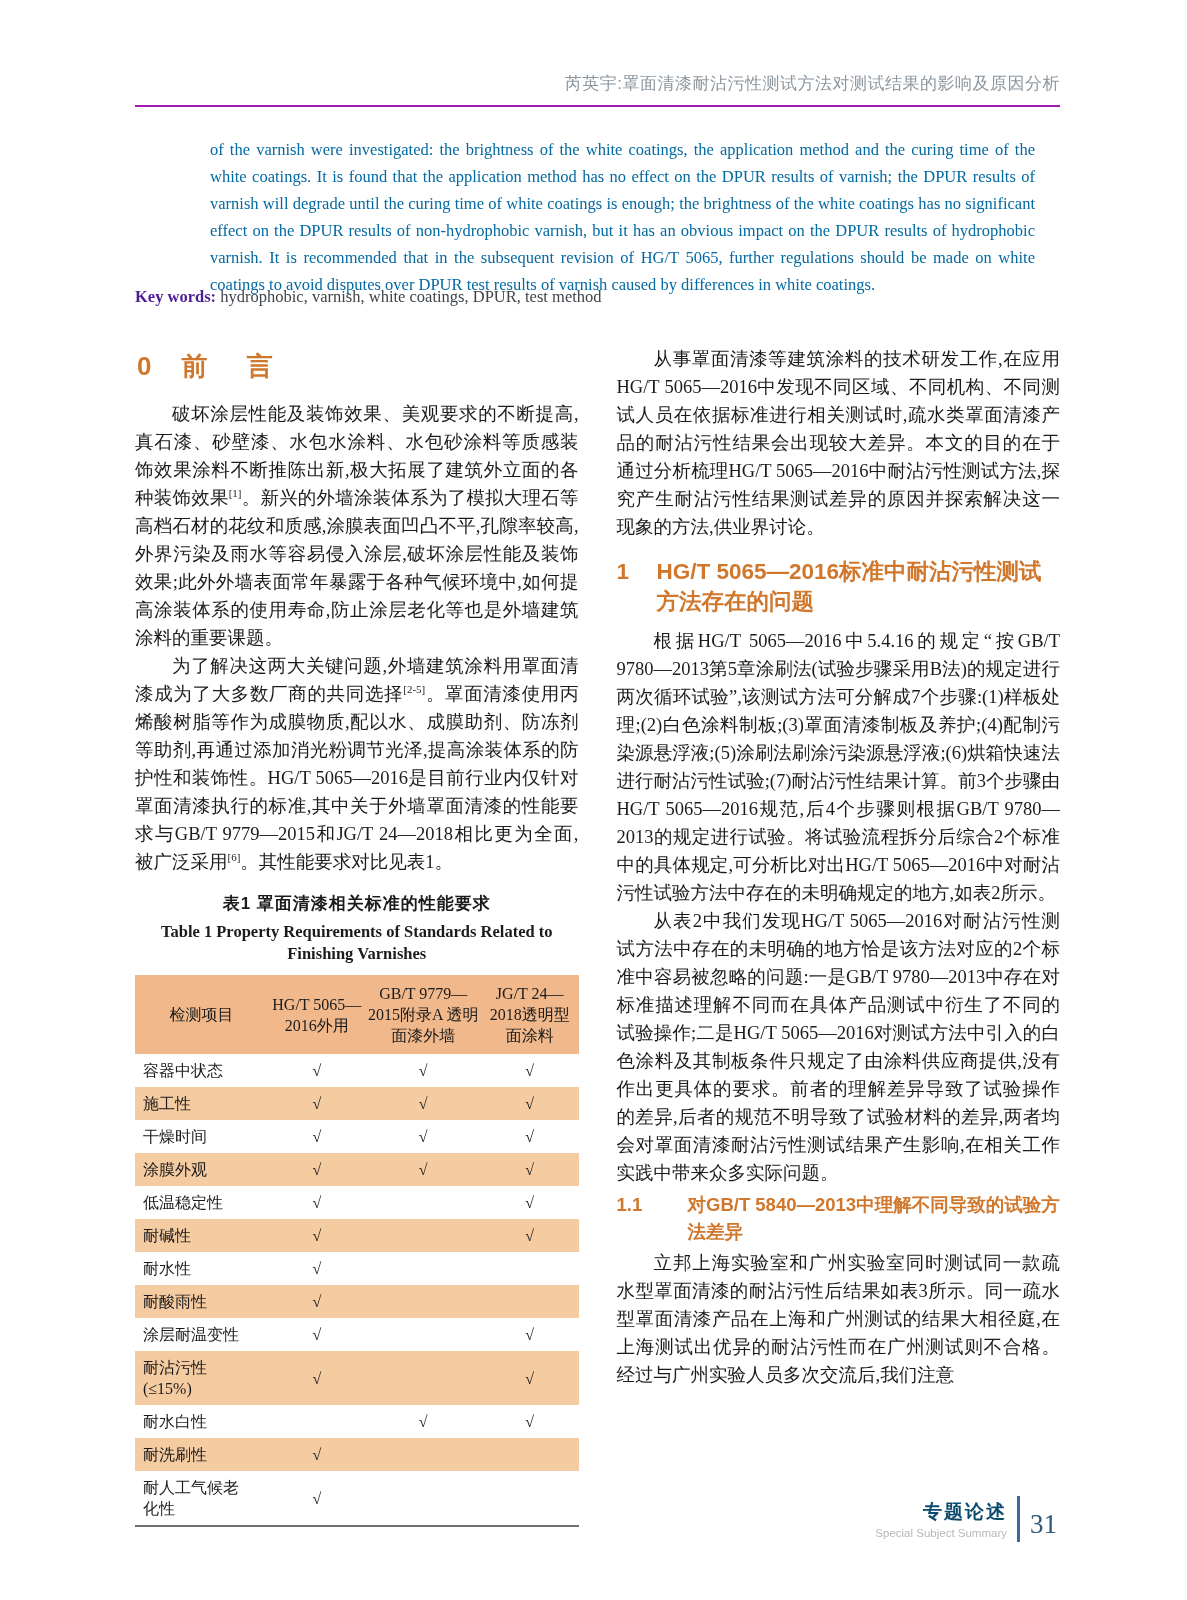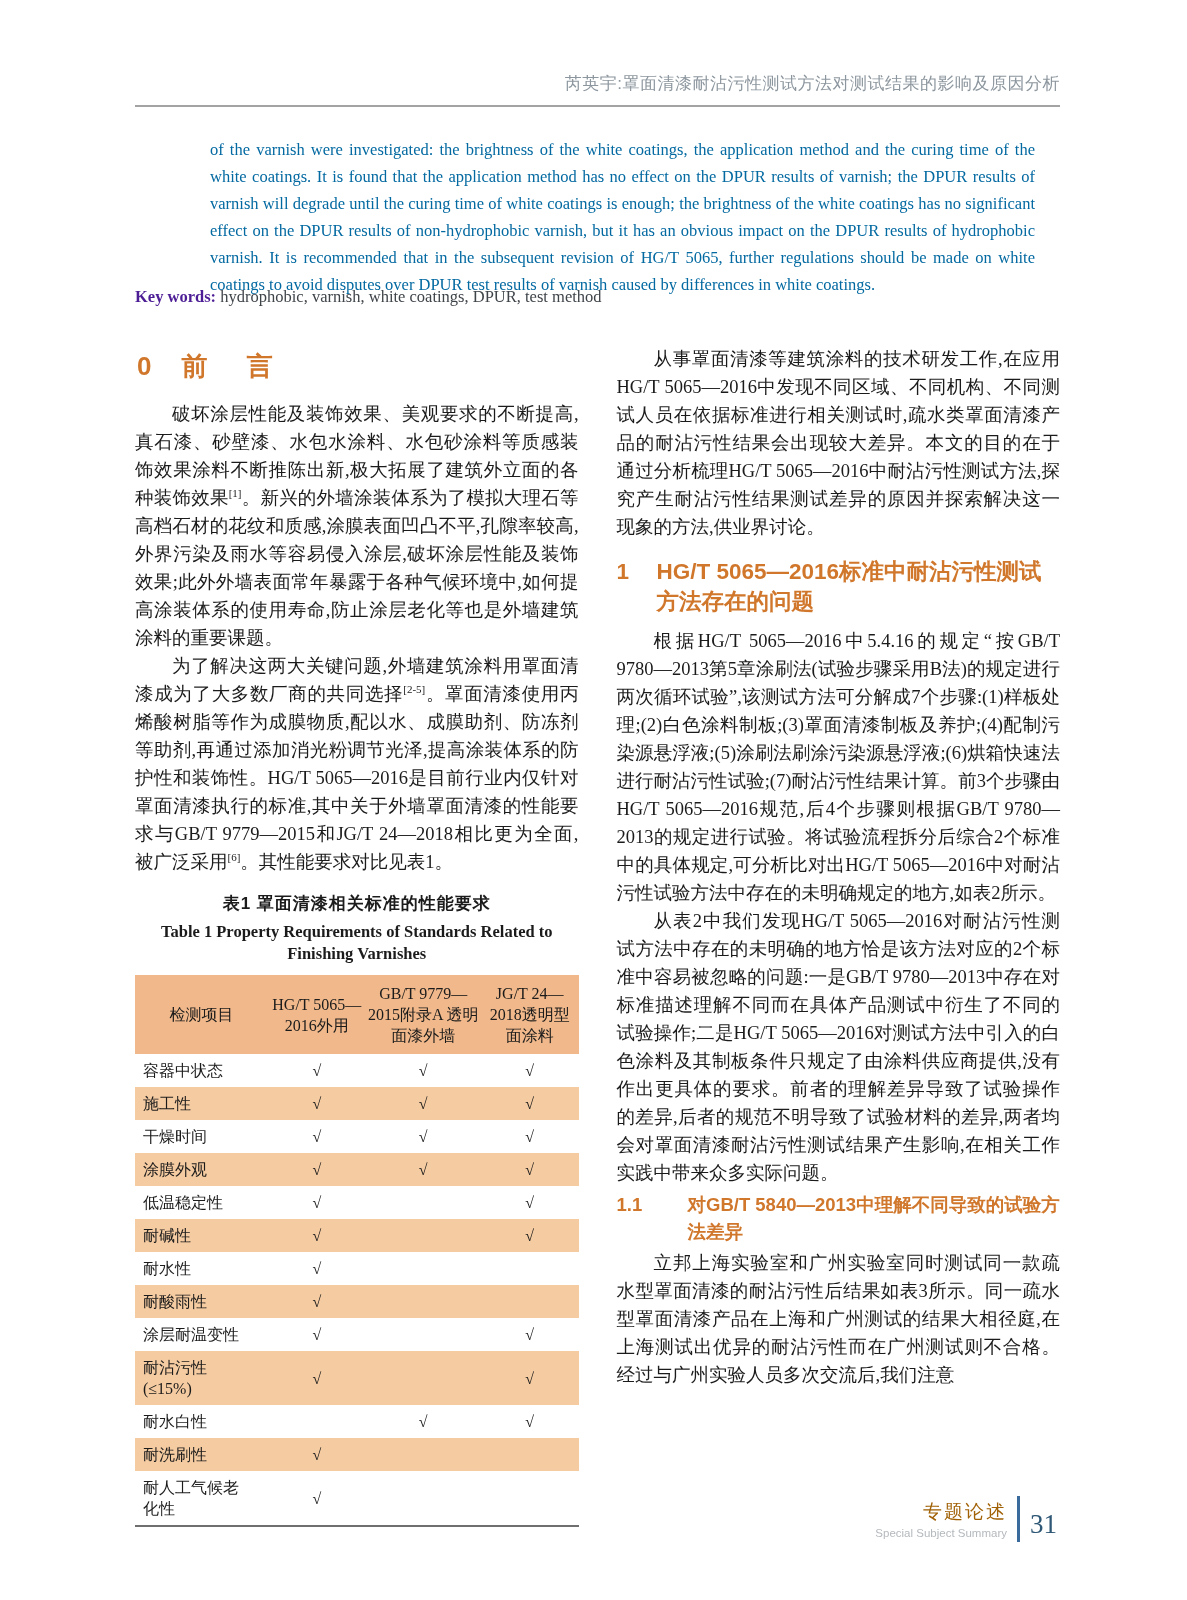--- a/index.html
+++ b/index.html
@@ -7,21 +7,21 @@
     position:relative;
     width:1187px;height:1600px;
     background:#ffffff;
     overflow:hidden;
     font-family:"Liberation Serif","DejaVu Serif",serif;
     color:#1b1b1b;
   }
   
   .header{
     position:absolute;left:135px;right:127px;top:0;height:105px;
-    border-bottom:2px solid #a3a3a3;
+    border-bottom:2px solid #a21caf;
     text-align:right;
   }
   .header-title{
     position:absolute;right:0;bottom:10px;
     font-family:"Liberation Sans","DejaVu Sans",sans-serif;
     font-size:17px;color:#8c969e;letter-spacing:.5px;
   }
   
   .abstract{
     position:absolute;left:210px;right:152px;top:136px;
@@ -101,21 +101,21 @@
   table.t1 tbody td.check-cell{text-align:center;}
   table.t1 tbody tr:nth-child(even){background:#f5cba1;}
   
   .footer{
     position:absolute;right:130px;top:1496px;
     display:flex;align-items:center;
   }
   .footer-text{text-align:right;margin-right:10px;}
   .footer-cn{
     font-family:"Liberation Sans","DejaVu Sans",sans-serif;
-    font-weight:normal;font-size:19px;color:#a16207;letter-spacing:2px;
+    font-weight:bold;font-size:19px;color:#0c4a6e;letter-spacing:2px;
   }
   .footer-en{
     font-family:Liberation Sans, sans-serif;
     font-size:11.5px;color:#b4b9bd;margin-top:2px;
   }
   .footer-bar{width:3px;height:46px;background:#3a6b9c;margin-right:10px;}
   .footer-page{
     font-family:"Liberation Serif","DejaVu Serif",serif;
     font-size:27px;color:#2f5876;margin-top:10px;
   }

